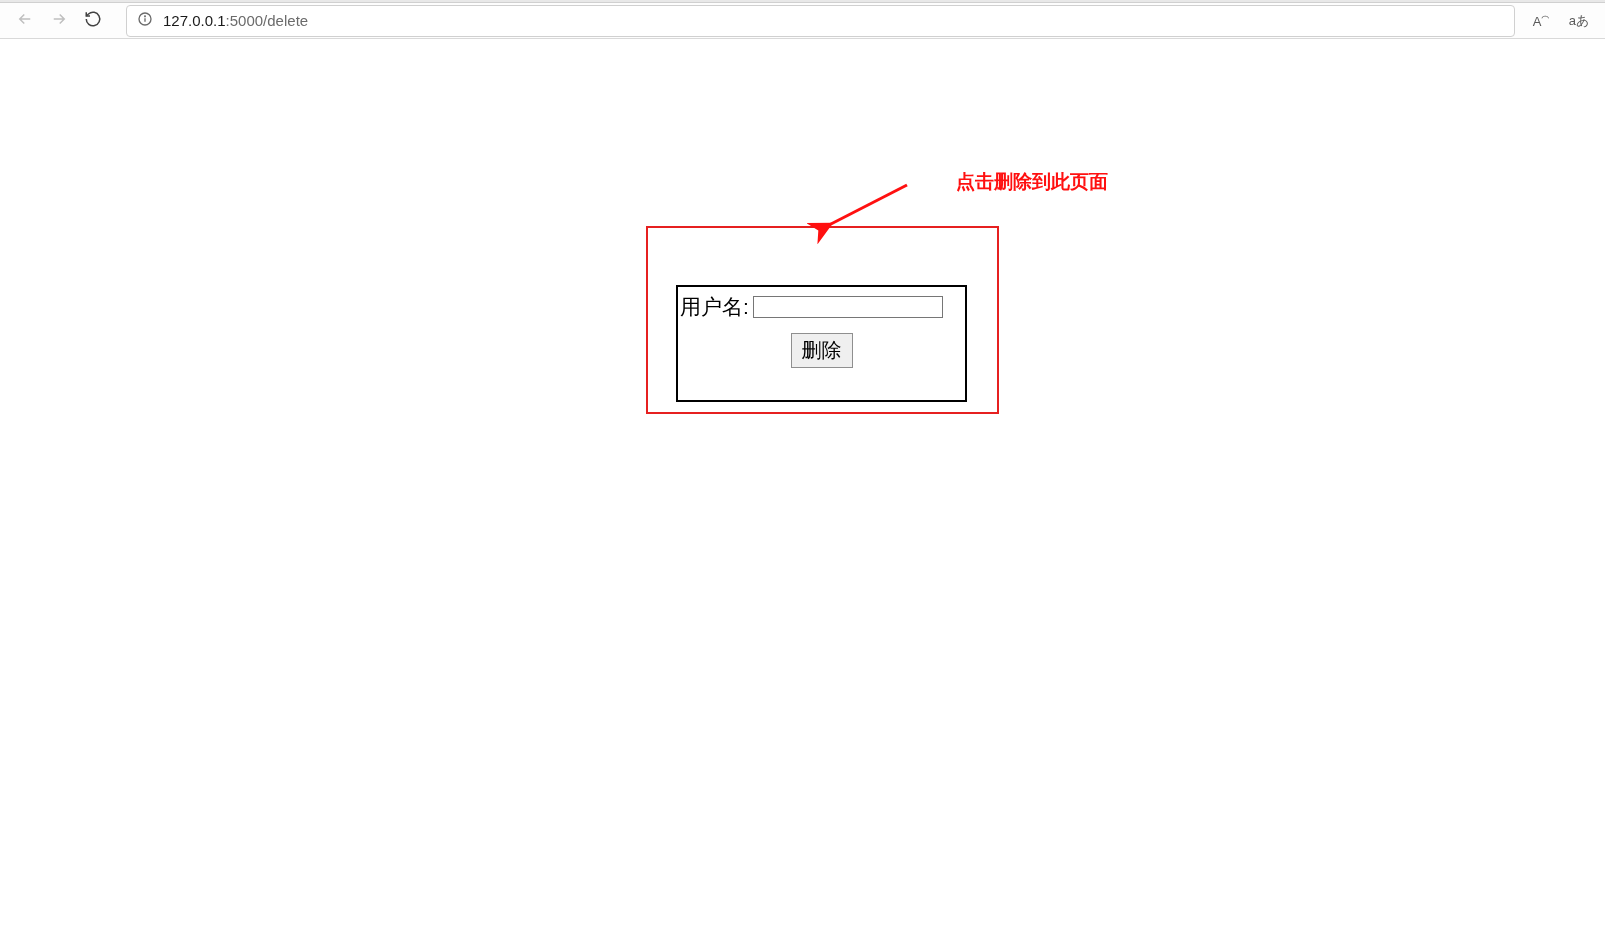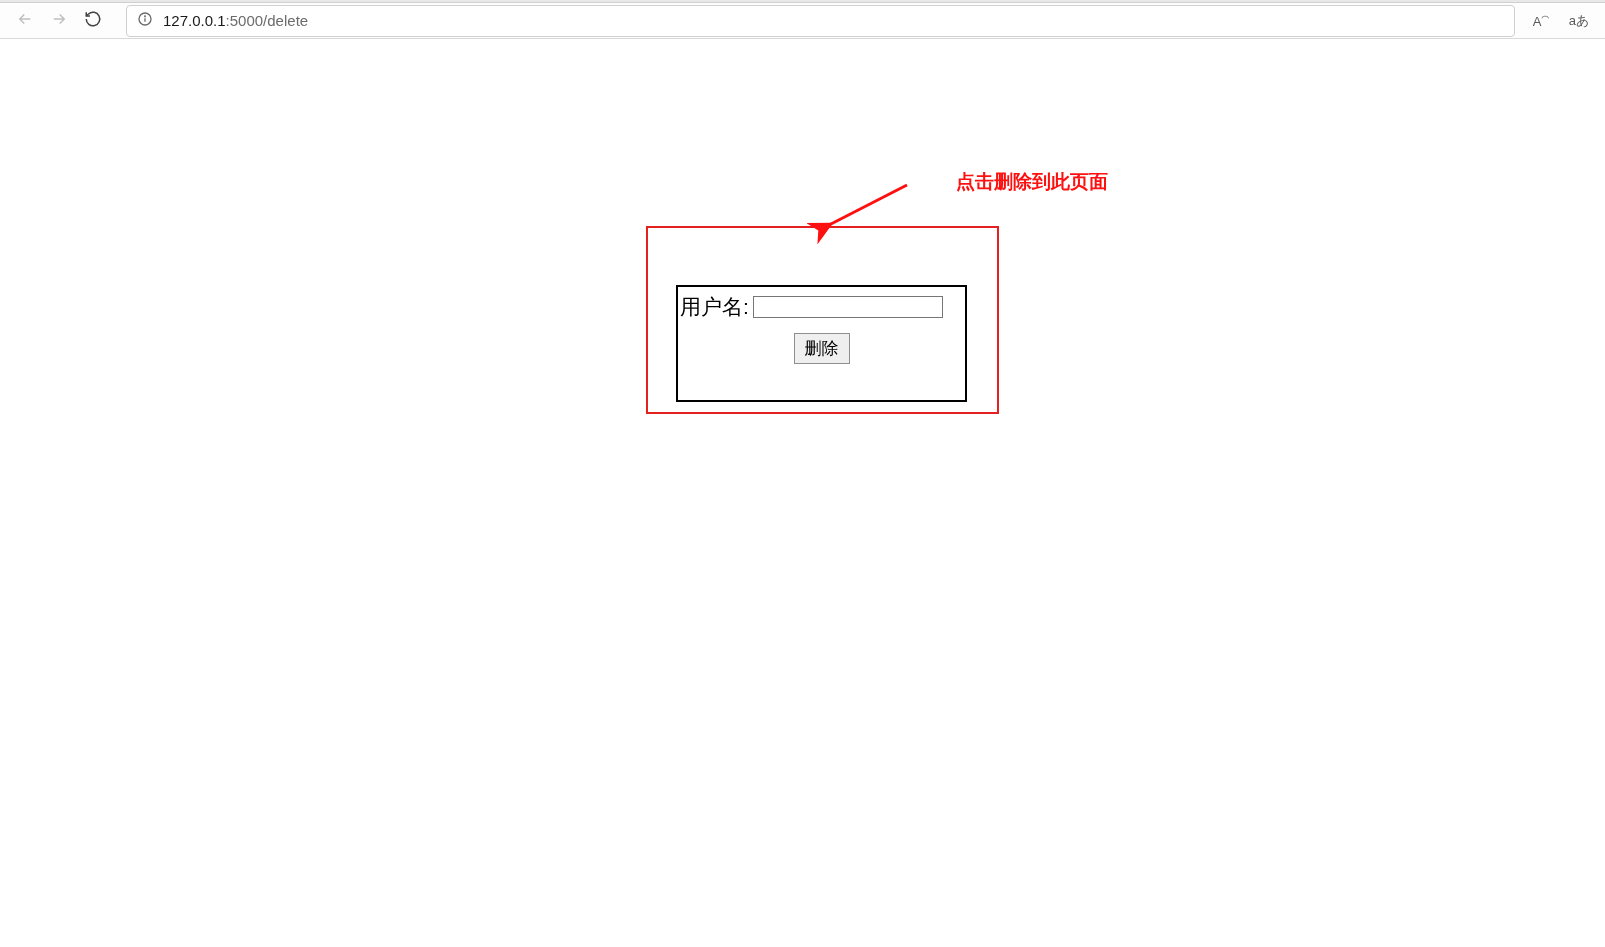--- a/index.html
+++ b/index.html
@@ -123,21 +123,21 @@
       background: #fff;
       font-size: 14px;
       padding: 0 3px;
     }
     .form-btn-row {
       text-align: center;
       padding-top: 12px;
     }
     .del-btn {
       font-family: inherit;
-      font-size: 17px;
+      font-size: 20px;
       padding: 3px 10px;
       background: #efefef;
       border: 1px solid #8f8f8f;
       color: #000;
       cursor: pointer;
     }
 
     
     .anno-label {
       position: absolute;

